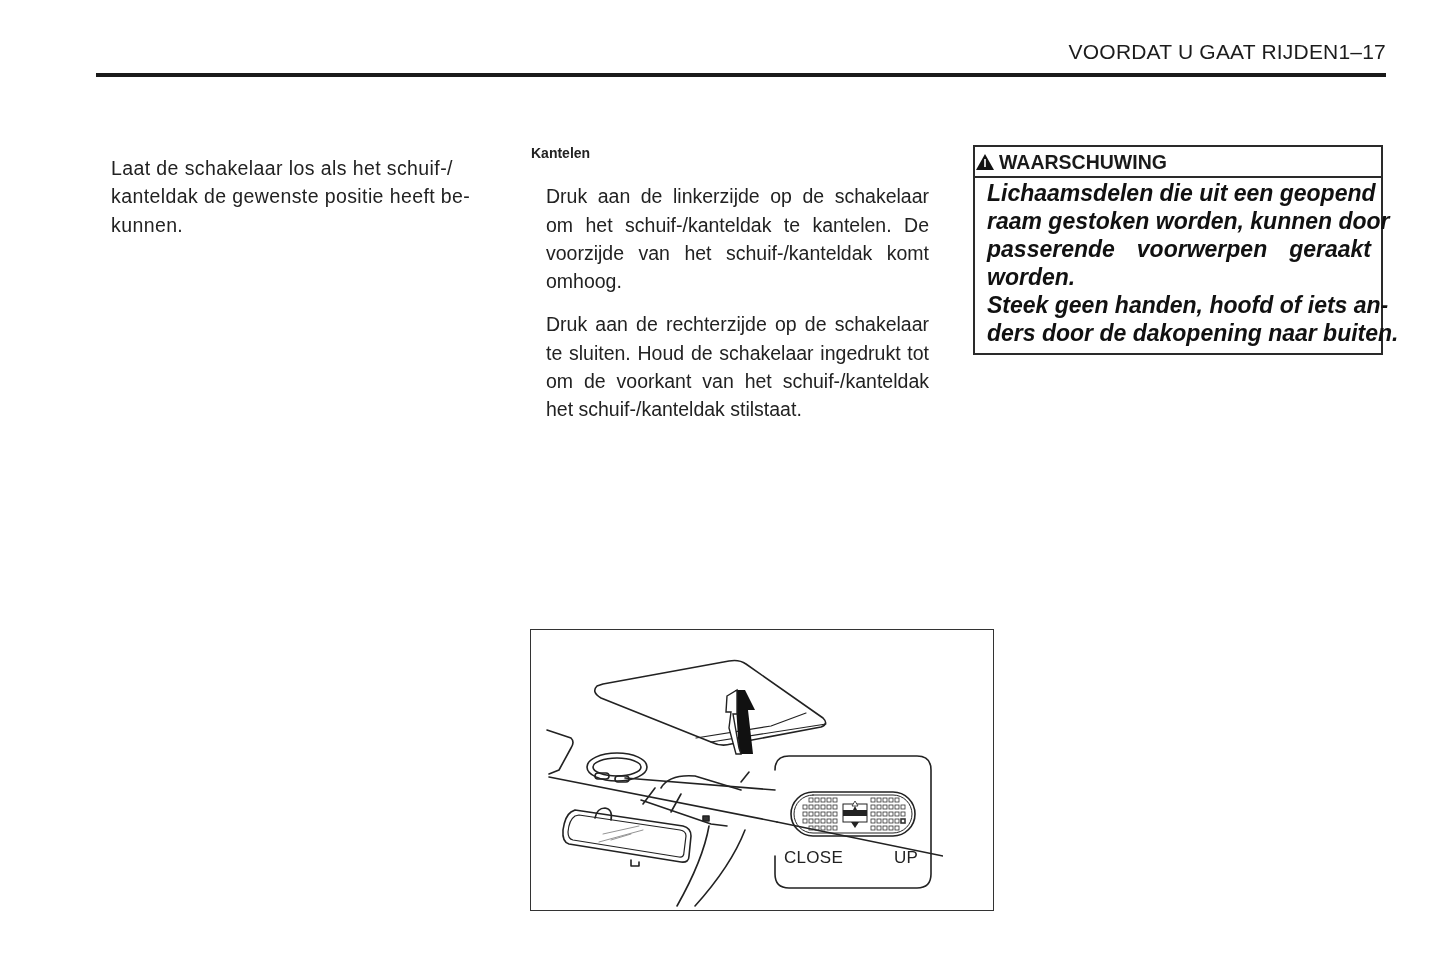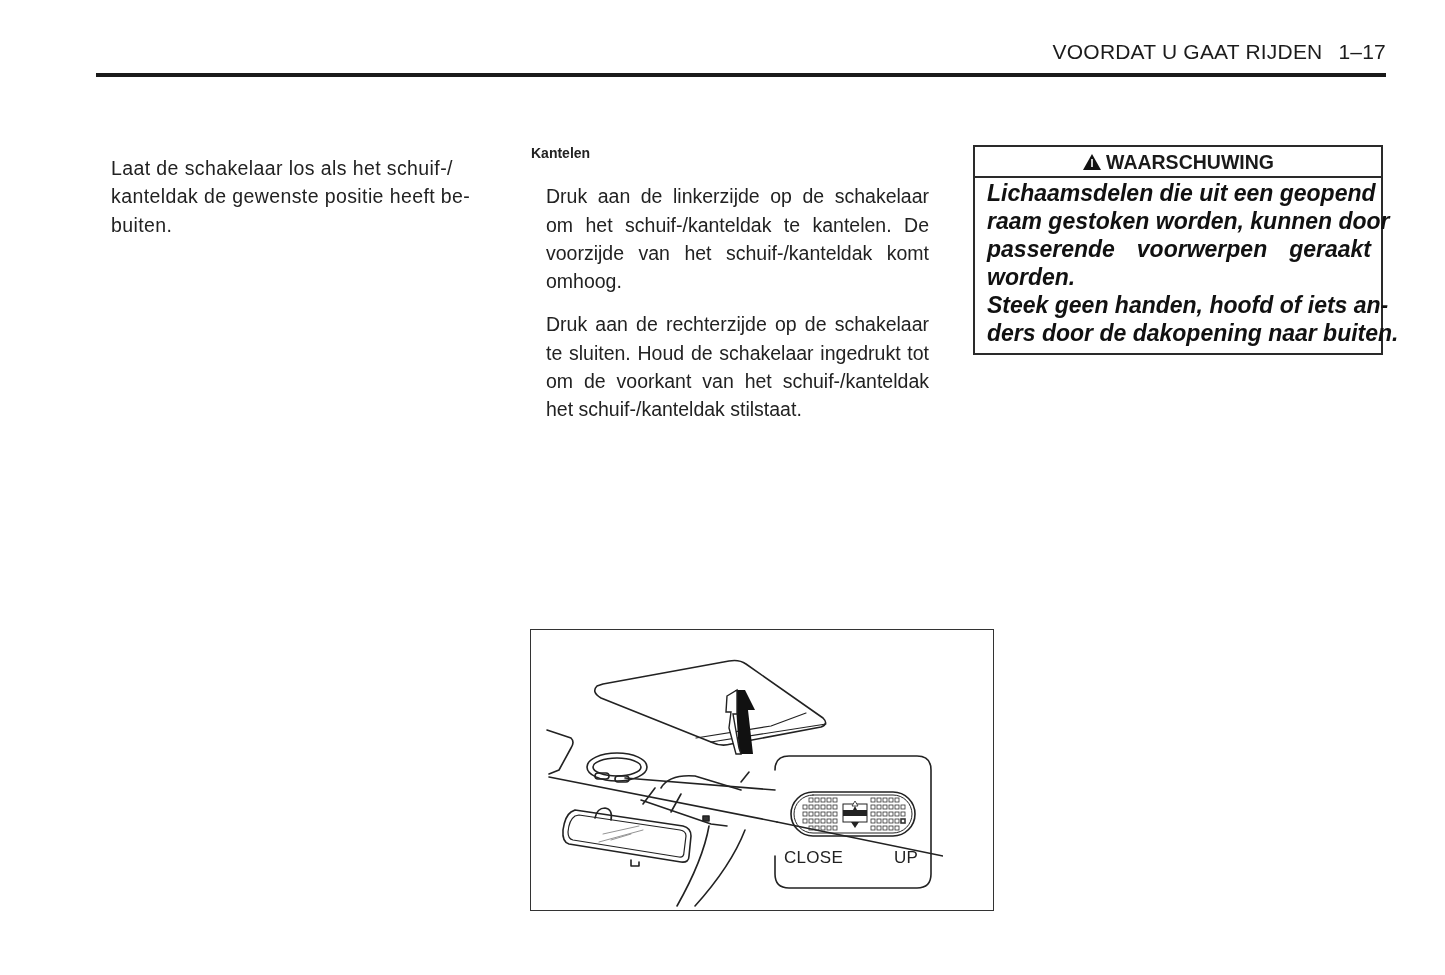--- a/index.html
+++ b/index.html
@@ -18,21 +18,20 @@
     .page-header {
       position: absolute;
       top: 40px;
       right: 59px;
       font-size: 21px;
       letter-spacing: 0.2px;
       color: #1c1c1c;
       white-space: nowrap;
     }
     .page-header .page-num {
-      margin-left: 16px;
     }
     .header-rule {
       position: absolute;
       left: 96px;
       top: 73px;
       width: 1290px;
       height: 4px;
       background: #1a1a1a;
     }
     .col {
@@ -76,21 +75,21 @@
       left: 973px;
       top: 145px;
       width: 410px;
       height: 210px;
       border: 2px solid #2a2a2a;
       box-sizing: border-box;
     }
     .warning-head {
       height: 29px;
       border-bottom: 2px solid #2a2a2a;
-      text-align: center;
+      text-align: left;
       font-weight: bold;
       font-size: 19.5px;
       line-height: 30px;
       color: #1a1a1a;
     }
     .warning-head svg {
       vertical-align: -2px;
       margin-right: 4px;
     }
     .warning-body {
@@ -136,21 +135,21 @@
 
 <div class="page-header">
   <span>VOORDAT U GAAT RIJDEN</span><span class="page-num">1–17</span>
 </div>
 <div class="header-rule"></div>
 
 <div class="col col-left">
   <p>
     <span>Laat de schakelaar los als het schuif-/</span><br>
     <span>kanteldak de gewenste positie heeft be-</span><br>
-    <span>buiten.</span>
+    <span>kunnen.</span>
   </p>
 </div>
 
 <div class="col col-mid">
   <h3 class="section-title">Kantelen</h3>
   <p>
     <span class="line">Druk aan de linkerzijde op de schakelaar</span>
     <span class="line">om het schuif-/kanteldak te kantelen. De</span>
     <span class="line">voorzijde van het schuif-/kanteldak komt</span>
     <span class="line last">omhoog.</span>

